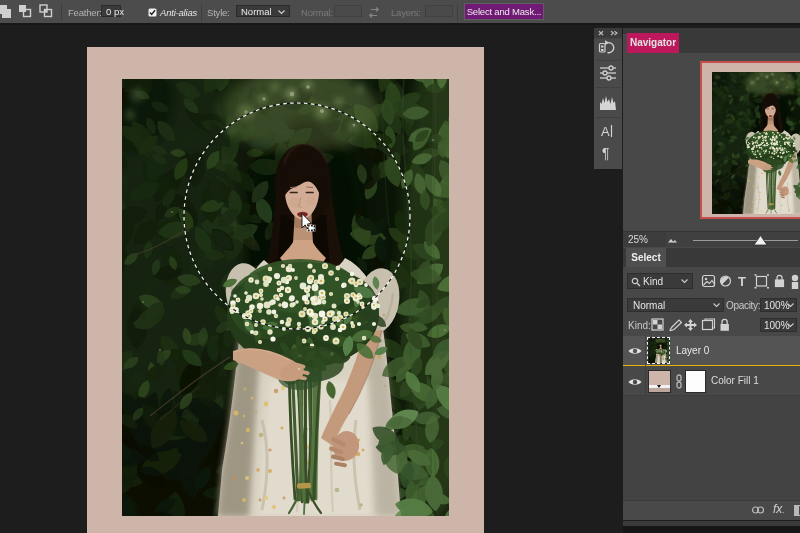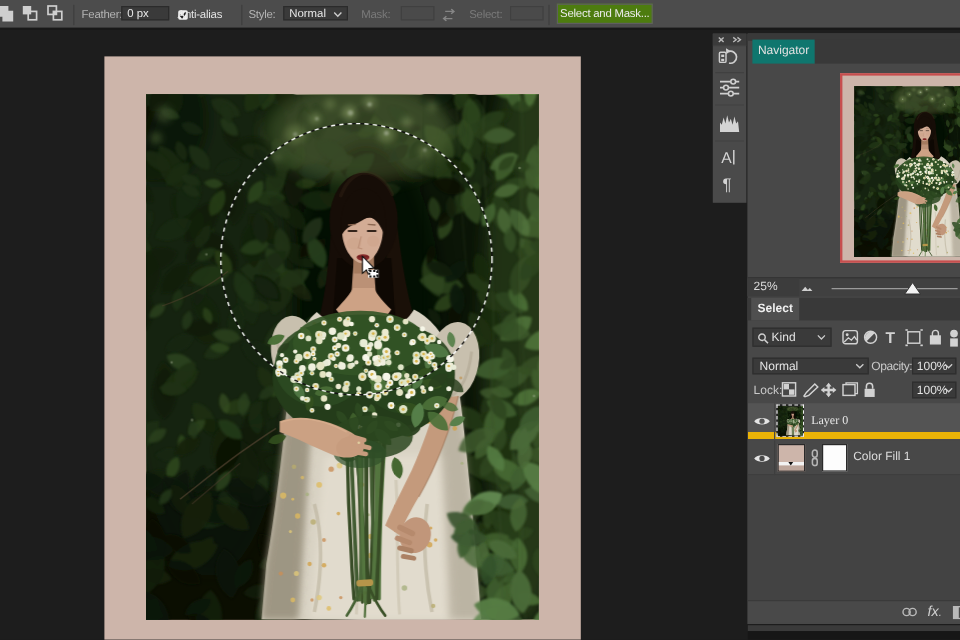--- a/index.html
+++ b/index.html
@@ -22,41 +22,41 @@
     <rect x="19" y="5" width="7" height="7" fill="#cfcfcf"></rect>
     <rect x="23.5" y="9.5" width="7" height="7" fill="none" stroke="#cfcfcf" stroke-width="1.4"></rect>
     <rect x="40" y="5" width="7" height="7" fill="none" stroke="#cfcfcf" stroke-width="1.4"></rect>
     <rect x="44.5" y="9.5" width="7" height="7" fill="none" stroke="#cfcfcf" stroke-width="1.4"></rect>
     <rect x="44.5" y="9.5" width="2.5" height="2.5" fill="#cfcfcf"></rect>
   </svg>
   <div class="abs" style="left:61px;top:4px;width:1px;height:17px;background:#3e3e3e"></div>
   <div class="abs" style="left:201px;top:4px;width:1px;height:17px;background:#3e3e3e"></div>
   <div class="abs" style="left:457px;top:4px;width:1px;height:17px;background:#3e3e3e"></div>
   <div class="tbtxt" style="left:68px;">Feather:</div>
-  <div class="tbin" style="left:101px;width:40px;line-height:11px;">0 px</div>
+  <div class="tbin" style="left:101px;width:20px;line-height:11px;">0 px</div>
   <svg class="abs" style="left:148px;top:7.5px" width="9" height="9" viewBox="0 0 9 9">
     <rect x="0.5" y="0.5" width="8" height="8" rx="1.5" fill="#f0f0f0"></rect>
     <path d="M2 4.5 L3.7 6.4 L7 2.3" fill="none" stroke="#222" stroke-width="1.5"></path>
   </svg>
-  <div class="tbtxt" style="left:148px;color:#e4e4e4;">Anti-alias</div>
+  <div class="tbtxt" style="left:160px;color:#e4e4e4;font-style:italic;">Anti-alias</div>
   <div class="tbtxt" style="left:207px;">Style:</div>
   <div class="tbin" style="left:236px;width:54px;line-height:11px;">Normal
     <svg class="abs" style="right:4px;top:4px" width="7" height="5" viewBox="0 0 7 5">
         <path d="M0.5 0.5 L3.5 3.5 L6.5 0.5" fill="none" stroke="#ccc" stroke-width="1.2"></path>
       </svg>
   </div>
-  <div class="tbtxt dim" style="left:301px;">Mask:</div>
+  <div class="tbtxt dim" style="left:301px;">Normal:</div>
   <div class="tbin dimin" style="left:334px;width:28px;"></div>
   <svg class="abs" style="left:368px;top:7px" width="12" height="11" viewBox="0 0 12 11">
     <path d="M3 2.5 h7 M8 0.5 l2.3 2 L8 4.5" fill="none" stroke="#858585" stroke-width="1.2"></path>
     <path d="M9 8.5 h-7 M4 6.5 l-2.3 2 L4 10.5" fill="none" stroke="#858585" stroke-width="1.2"></path>
   </svg>
-  <div class="tbtxt dim" style="left:391px;">Select:</div>
+  <div class="tbtxt dim" style="left:391px;">Layers:</div>
   <div class="tbin dimin" style="left:425px;width:28px;"></div>
-  <div class="abs" style="left:464px;top:3px;width:80px;height:17px;background:#4d7c0f;border:1px solid #5f5f5f;color:#ececec;font-size:9.5px;letter-spacing:-0.2px;text-align:center;line-height:15px;white-space:nowrap;">Select and Mask...</div>
+  <div class="abs" style="left:464px;top:3px;width:80px;height:17px;background:#701a75;border:1px solid #5f5f5f;color:#ececec;font-size:9.5px;letter-spacing:-0.2px;text-align:center;line-height:15px;white-space:nowrap;">Select and Mask...</div>
 </div>
 
 <div class="abs" id="doc"></div>
 <svg class="abs" style="left:122px;top:79px" width="327" height="437" viewBox="122 79 327 437">
   <defs>
     <filter id="bl1" x="-40%" y="-40%" width="180%" height="180%">
         <feGaussianBlur stdDeviation="0.7"></feGaussianBlur>
       </filter>
     <filter id="bl2" x="-60%" y="-60%" width="220%" height="220%">
         <feGaussianBlur stdDeviation="3"></feGaussianBlur>
@@ -1116,21 +1116,21 @@
 
     <text x="7" y="108" font-family="Liberation Sans" font-size="13" fill="#d4d4d4">A</text>
     <line x1="17.5" y1="97" x2="17.5" y2="109" stroke="#d4d4d4" stroke-width="1.2"></line>
 
     <text x="8" y="130" font-family="Liberation Sans" font-size="14" fill="#d4d4d4">¶</text>
   </svg>
 </div>
 
 <div class="abs" style="left:623px;top:28px;width:177px;height:219px;background:#484848;">
   <div class="abs" style="left:0;top:0;width:177px;height:6px;background:#393939;"></div>
-  <div class="abs" style="left:4px;top:5px;width:52px;height:20px;background:#0f766e;color:#e2e2e2;font-size:10px;font-weight:normal;line-height:20px;text-align:center;">Navigator</div>
+  <div class="abs" style="left:4px;top:5px;width:52px;height:20px;background:#be185d;color:#e2e2e2;font-size:10px;font-weight:bold;line-height:20px;text-align:center;">Navigator</div>
   <div class="abs" style="left:56px;top:5px;width:121px;height:20px;background:#393939;"></div>
   <div class="abs" style="left:0;top:203px;width:177px;height:16px;background:#404040;border-top:1px solid #333;"></div>
   <div class="abs" style="left:0;top:204px;width:43px;height:15px;background:#3c3c3c;"></div>
   <div class="abs" style="left:5px;top:206px;font-size:10px;color:#dadada;">25%</div>
   <svg class="abs" style="left:42px;top:203px" width="135" height="18" viewBox="0 0 135 18">
     <path d="M3 11.5 L6 8 L9 11.5 Z" fill="#cfcfcf"></path>
       <path d="M7.5 11.5 L9.8 9.1 L12 11.5 Z" fill="#cfcfcf"></path>
     <line x1="28" y1="9.5" x2="133" y2="9.5" stroke="#9a9a9a" stroke-width="1.2"></line>
     <path d="M89 14 L95.5 4.5 L102 14 Z" fill="#f2f2f2" stroke="#2e2e2e" stroke-width="0.8"></path>
   </svg>
@@ -1180,21 +1180,21 @@
       </svg>
   </div>
   <div class="abs" style="left:103px;top:52px;font-size:10px;letter-spacing:-0.3px;color:#c9c9c9;">Opacity:</div>
   <div class="abs" style="left:137px;top:50px;width:37px;height:14px;background:#3a3a3a;border:1px solid #2e2e2e;">
     <span class="abs" style="left:3px;top:1px;font-size:10px;color:#e4e4e4;">100%</span>
     <svg class="abs" style="right:2px;top:4px" width="7" height="5" viewBox="0 0 7 5">
         <path d="M0.5 0.5 L3.5 3.5 L6.5 0.5" fill="none" stroke="#ccc" stroke-width="1.1"></path>
       </svg>
   </div>
 
-  <div class="abs" style="left:5px;top:72px;font-size:10px;color:#c9c9c9;">Lock:</div>
+  <div class="abs" style="left:5px;top:72px;font-size:10px;color:#c9c9c9;">Kind:</div>
   <svg class="abs" style="left:28px;top:70px" width="80" height="14" viewBox="0 0 80 14">
     <g fill="#d2d2d2">
       <rect x="1" y="1" width="11" height="11" fill="none" stroke="#d2d2d2" stroke-width="1.2"></rect>
       <rect x="2" y="2" width="4.5" height="4.5"></rect>
         <rect x="6.5" y="6.5" width="4.5" height="4.5"></rect>
       <path d="M19 12 L21 9 L28 2 L30.5 4.5 L23 11.5 L19.8 12.6 Z" fill="none" stroke="#d2d2d2" stroke-width="1.2"></path>
       <path d="M39.5 1 L42 4 H40.5 V6 H43 V4.5 L46 7 L43 9.5 V8 H40.5 V10 H42 L39.5 13 L37 10 H38.5 V8 H36 V9.5 L33 7 L36 4.5 V6 H38.5 V4 H37 Z"></path>
       <rect x="51.5" y="2.5" width="10" height="9" fill="none" stroke="#d2d2d2" stroke-width="1.2"></rect>
       <path d="M54 2.5 L 54 1 L 63.5 1 L 63.5 10 L 61.5 10" fill="none" stroke="#d2d2d2" stroke-width="1.1"></path>
       <rect x="69.5" y="6" width="8.4" height="6.8"></rect>
@@ -1202,21 +1202,21 @@
     </g>
   </svg>
   <div class="abs" style="left:121px;top:72px;font-size:10px;color:#c9c9c9;margin-left:20px;">Fill:</div>
   <div class="abs" style="left:137px;top:70px;width:37px;height:14px;background:#3a3a3a;border:1px solid #2e2e2e;">
     <span class="abs" style="left:3px;top:1px;font-size:10px;color:#e4e4e4;">100%</span>
     <svg class="abs" style="right:2px;top:4px" width="7" height="5" viewBox="0 0 7 5">
         <path d="M0.5 0.5 L3.5 3.5 L6.5 0.5" fill="none" stroke="#ccc" stroke-width="1.1"></path>
       </svg>
   </div>
 
-  <div class="abs" style="left:0;top:88px;width:177px;height:30px;background:#545454;border-bottom:6px solid #eab308;font-family:Liberation Serif, serif;">
+  <div class="abs" style="left:0;top:88px;width:177px;height:30px;background:#545454;border-bottom:1px solid #eab308;">
     <svg class="abs" style="left:5px;top:9.5px" width="14" height="10" viewBox="0 0 14 10">
         <path d="M0.5 5 C 3.2 1.4 10.8 1.4 13.5 5 C 10.8 8.6 3.2 8.6 0.5 5 Z" fill="#e4e4e4"></path>
         <circle cx="7" cy="5" r="2.2" fill="#545454"></circle>
       </svg>
     <div class="abs" style="left:22px;top:0;width:1px;height:30px;background:#464646;"></div>
     <div class="abs" style="left:24px;top:1px;width:23px;height:27px;background:#222;border:1px dashed #eee;overflow:hidden;">
       <svg class="abs" style="left:1px;top:1px" width="21" height="24" viewBox="122 79 327 437" preserveAspectRatio="none">
           <use href="#ph"></use>
         </svg>
     </div>

